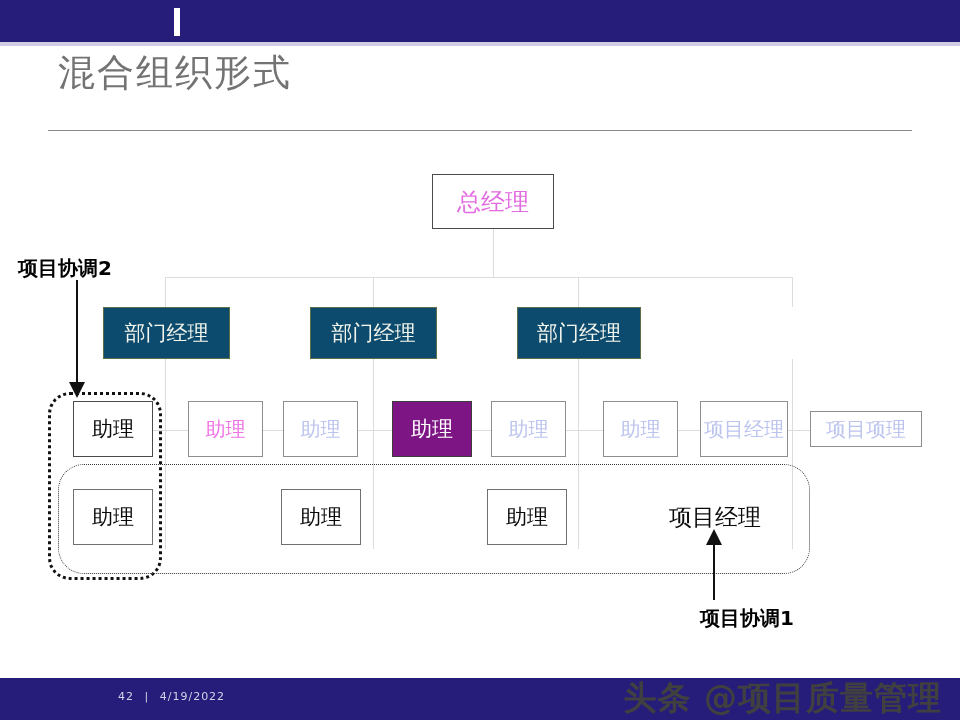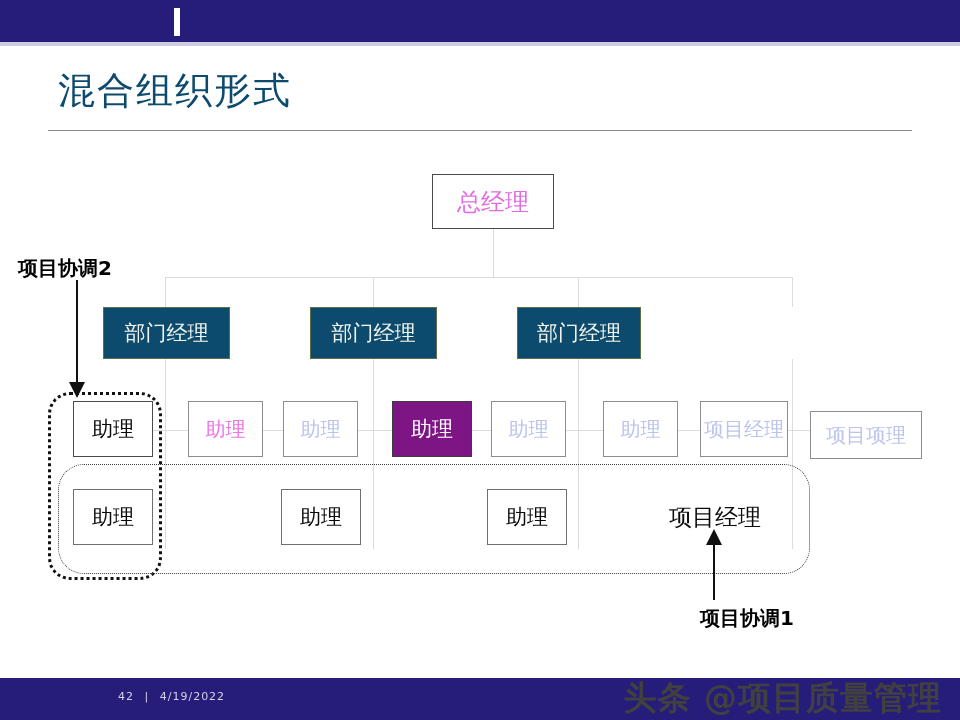--- a/index.html
+++ b/index.html
@@ -21,22 +21,22 @@
     position:absolute;left:174px;top:8px;width:6px;height:28px;
     background:#ffffff;
   }
   .topbar-edge{
     position:absolute;left:0;top:42px;width:960px;height:4px;
     background:#cfcce4;
   }
 
   
   .title{
-    position:absolute;left:58px;top:66px;
-    font-size:37px;color:#0c4a6e;letter-spacing:2px;
+    position:absolute;left:58px;top:48px;
+    font-size:37px;color:#737373;letter-spacing:2px;
     font-family:Liberation Mono, monospace;
     white-space:nowrap;
   }
   .title-rule{
     position:absolute;left:48px;top:130px;width:864px;height:1px;
     background:#8a8a8a;
   }
 
   
   .canvas{position:absolute;left:0;top:0;width:960px;height:720px;}
@@ -182,21 +182,21 @@
   </div>
   <div class="box gray-border" style="left:491px;top:401px;width:75px;height:56px;">
     <span class="t-peri">助理</span>
   </div>
   <div class="box gray-border" style="left:603px;top:401px;width:75px;height:56px;">
     <span class="t-peri">助理</span>
   </div>
   <div class="box gray-border" style="left:700px;top:401px;width:88px;height:56px;">
     <span class="t-peri">项目经理</span>
   </div>
-  <div class="box gray-border" style="left:810px;top:411px;width:112px;height:48px;">
+  <div class="box gray-border" style="left:810px;top:411px;width:112px;height:36px;">
     <span class="t-peri">项目项理</span>
   </div>
 
   <div class="box faint-border" style="left:73px;top:489px;width:80px;height:56px;">
     <span class="t-black">助理</span>
   </div>
   <div class="box faint-border" style="left:281px;top:489px;width:80px;height:56px;">
     <span class="t-black">助理</span>
   </div>
   <div class="box faint-border" style="left:487px;top:489px;width:80px;height:56px;">

